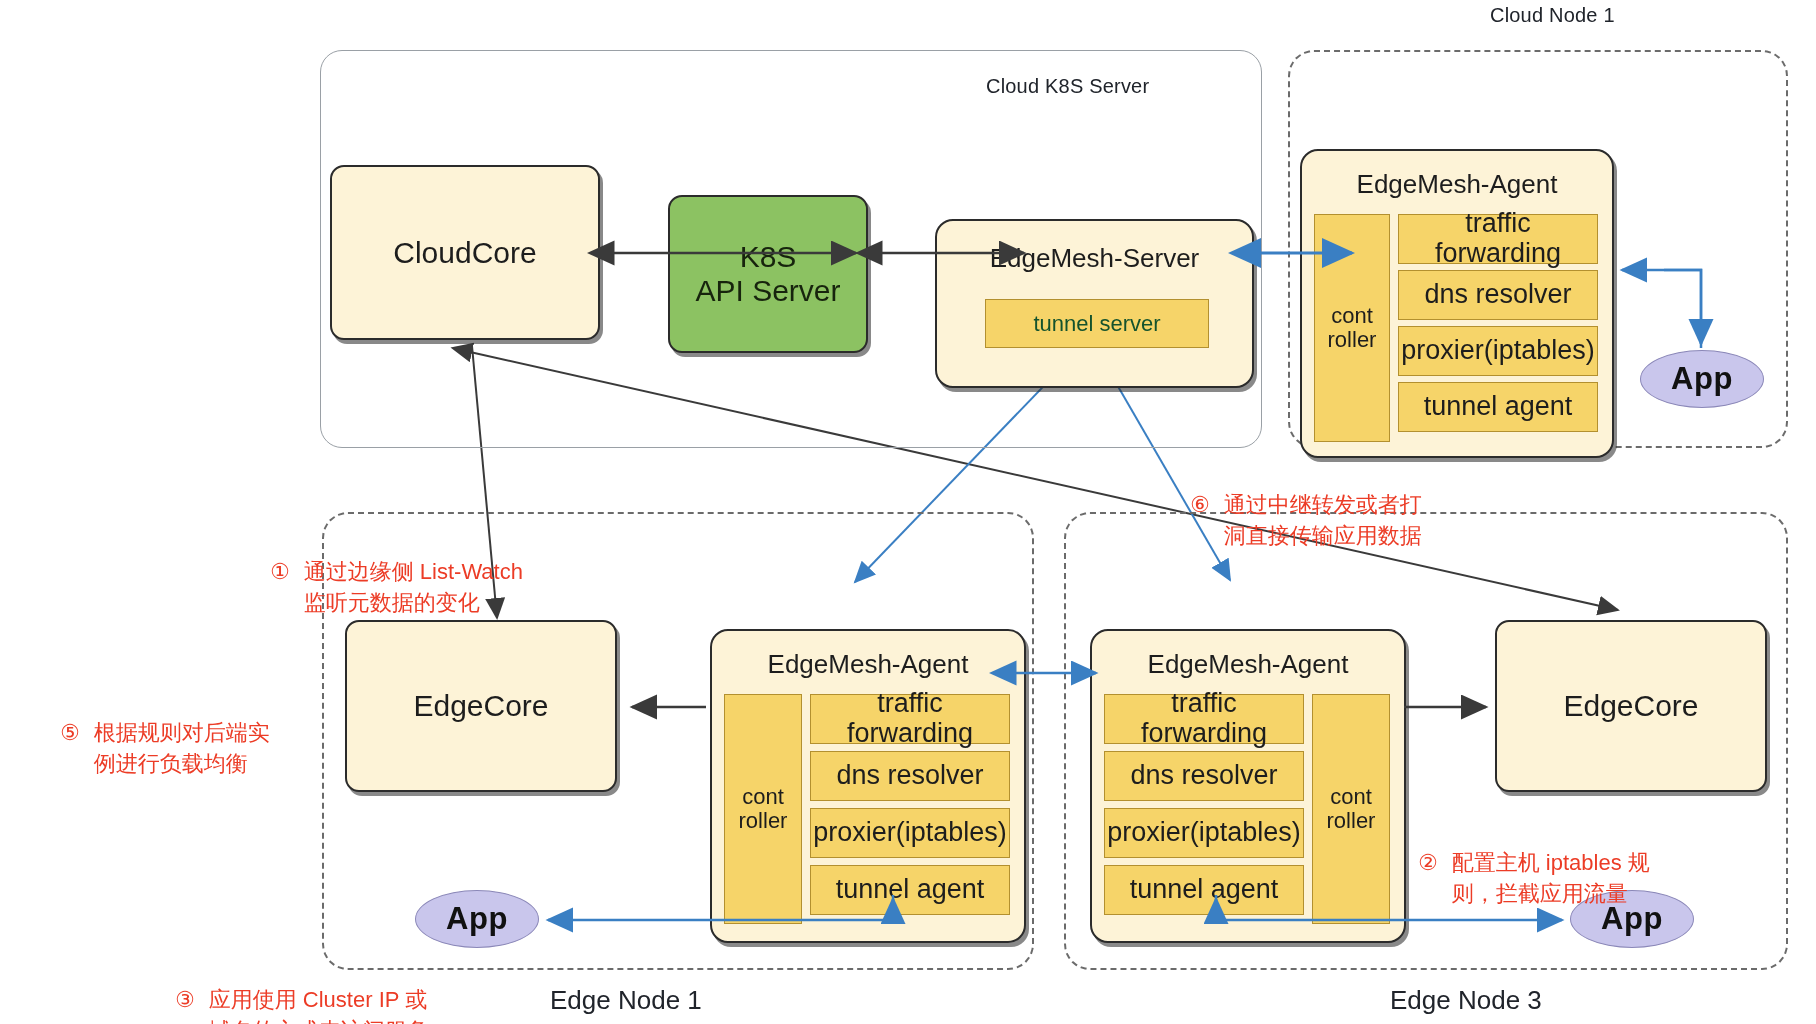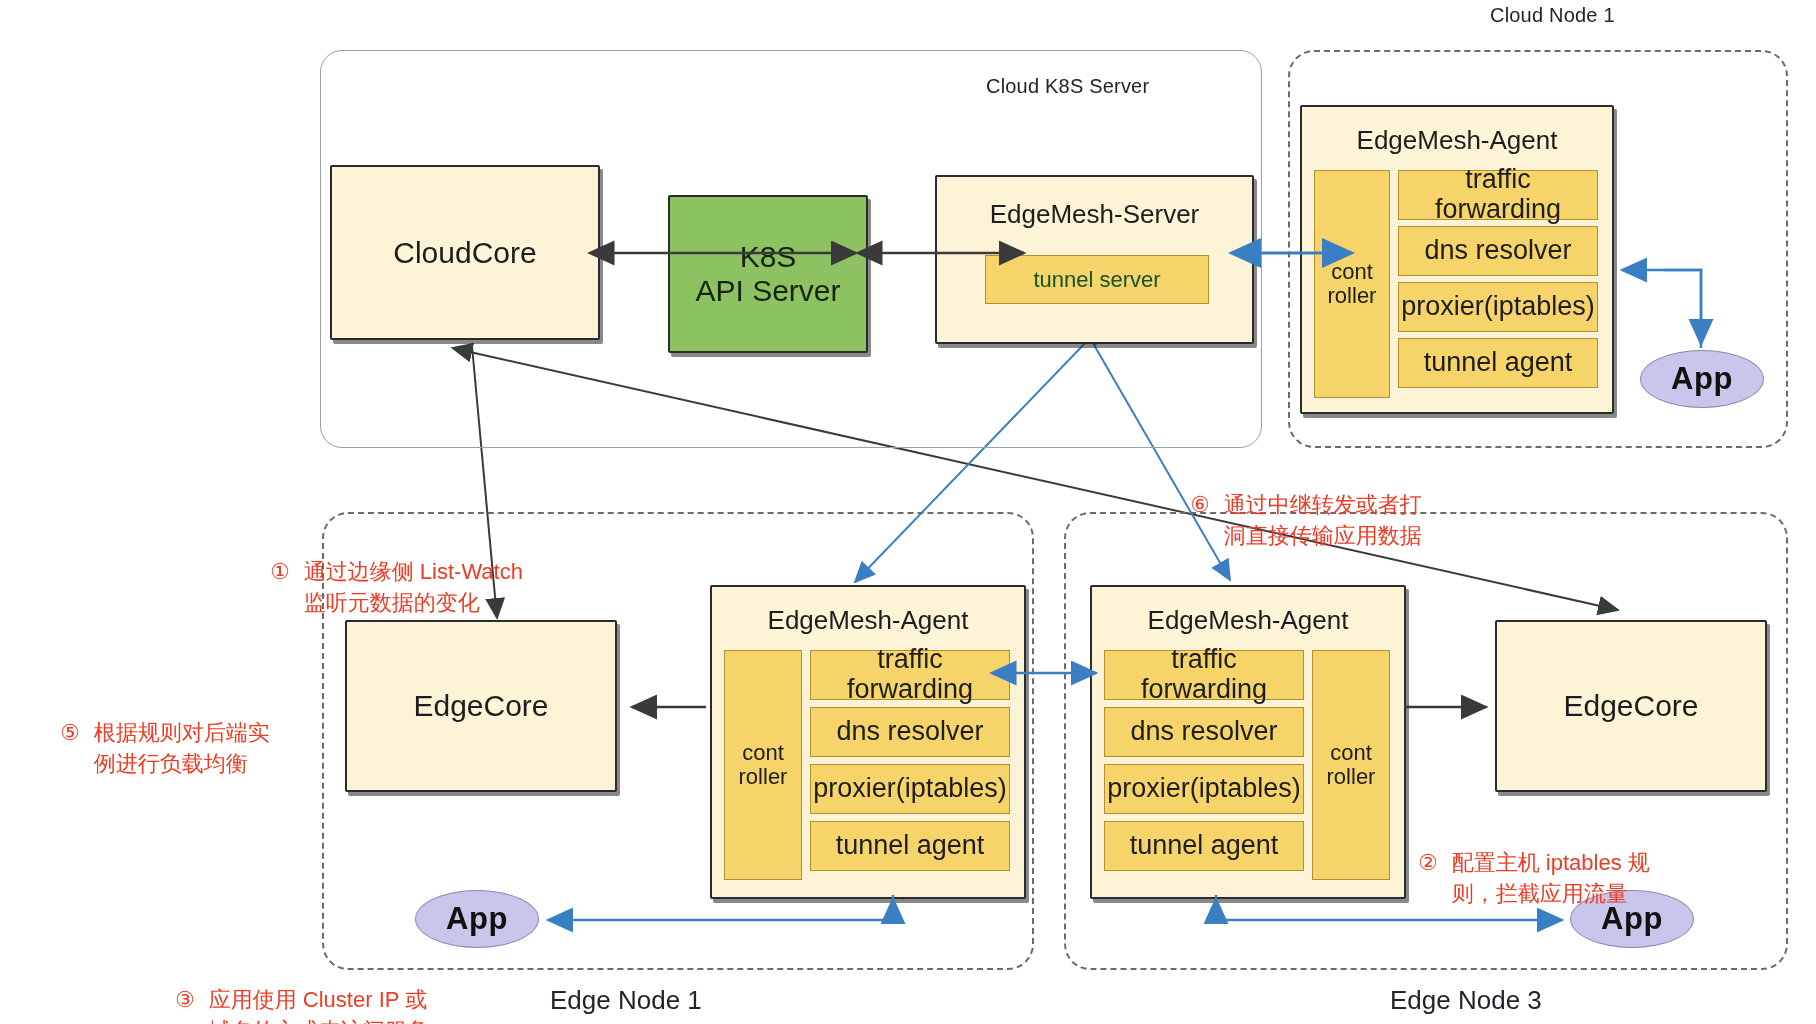--- a/index.html
+++ b/index.html
@@ -39,39 +39,40 @@
     position: absolute;
     font-size: 20px;
     color: #20242b;
     white-space: nowrap;
     letter-spacing: .2px;
   }
 
   
   .card {
     border: 2.5px solid #2b2b2b;
-    border-radius: 2px;
+    border-radius: 14px;
     background: #fdf3d7;
     box-shadow: 3px 4px 0 rgba(40,40,40,.55);
     display: flex; align-items: center; justify-content: center;
     text-align: center;
   }
   .card .card-label {
     font-size: 30px; color: #1d1d1d; line-height: 1.12; white-space: pre-line;
   }
   .card.green { background: #8cc262; }
   .card.green .card-label { color: #17240d; }
 
   
   .agent {
     border: 2.5px solid #2b2b2b;
-    border-radius: 2px;
+    border-radius: 18px;
     background: #fdf3d7;
     box-shadow: 3px 4px 0 rgba(40,40,40,.55);
     position: absolute;
+    margin-top: 44px;
   }
   .agent-title {
     position: absolute; left: 0; right: 0;
     text-align: center;
     font-size: 26px; color: #1d1d1d;
     white-space: nowrap;
   }
   .module {
     position: absolute;
     background: #f6d469;

